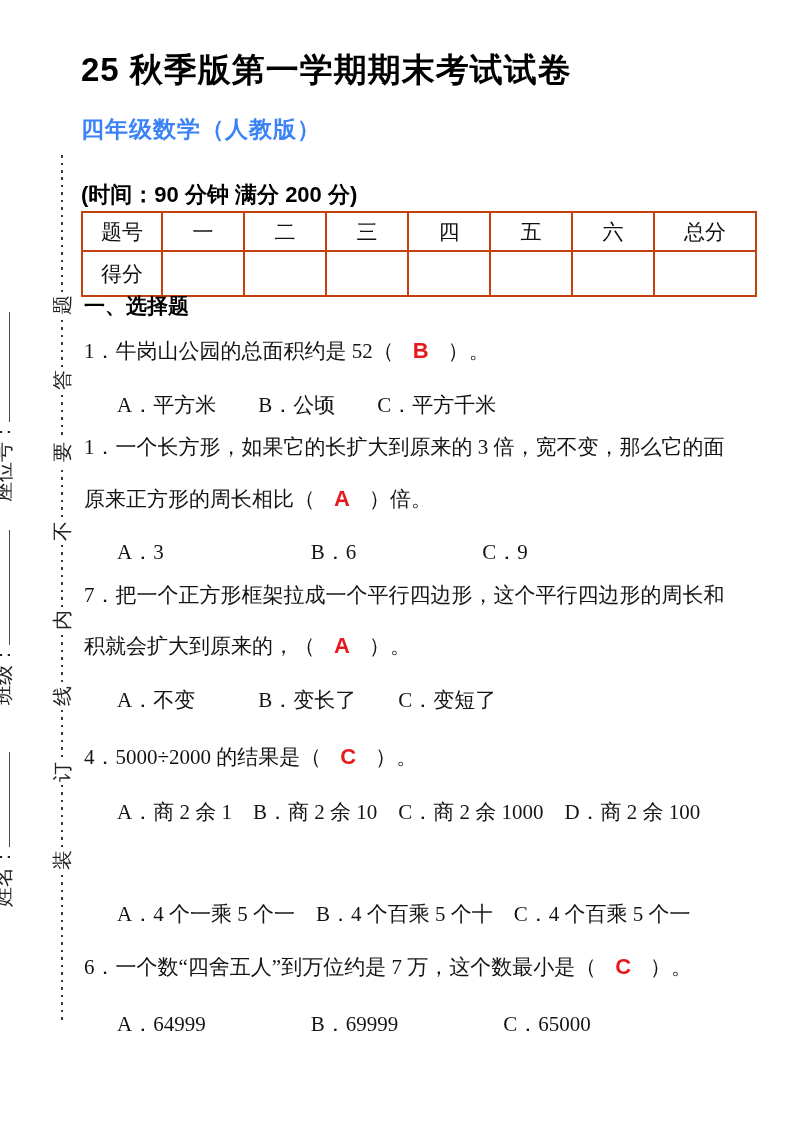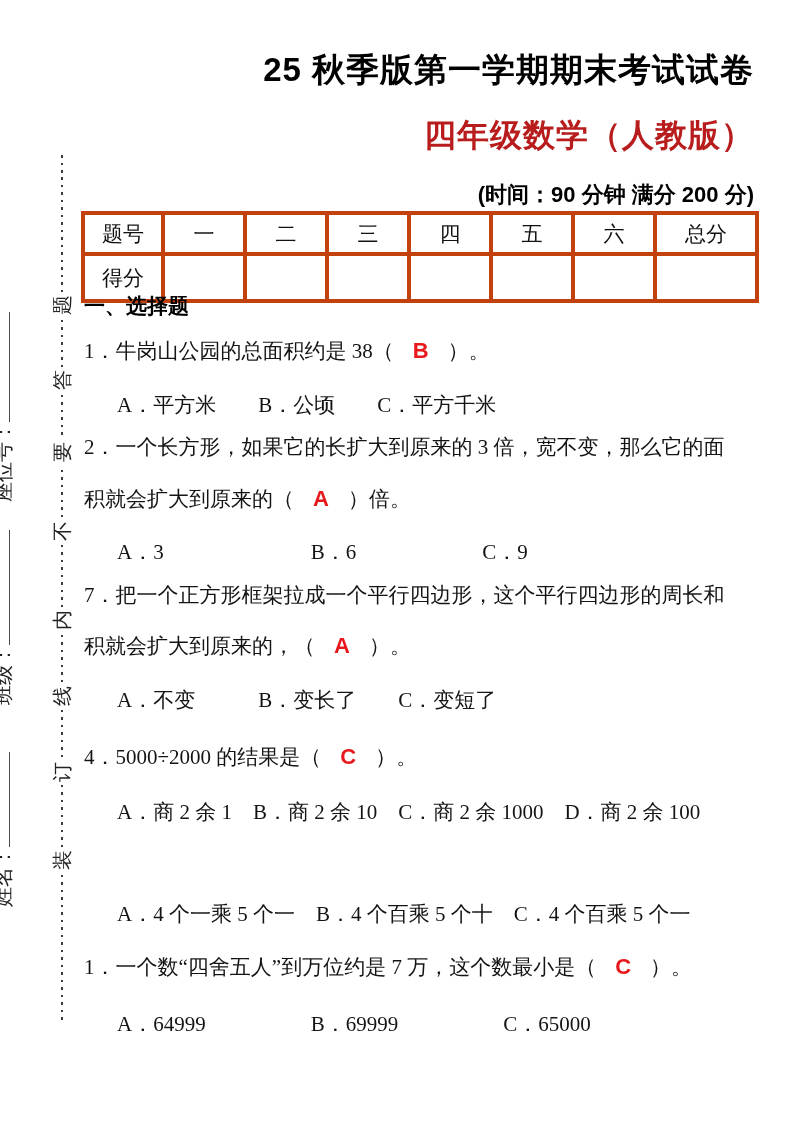--- a/index.html
+++ b/index.html
@@ -9,28 +9,28 @@
   
   .dotline{position:absolute;left:61px;top:155px;width:2px;height:868px;
            background:repeating-linear-gradient(to bottom,#3c3c3c 0 2.5px,transparent 2.5px 7.5px);}
   .bchar{position:absolute;left:49px;width:26px;height:26px;line-height:26px;text-align:center;
          background:#fff;font-size:20px;color:#222;transform:rotate(-90deg);}
   .sfield{position:absolute;left:16px;height:26px;line-height:26px;white-space:nowrap;
           transform-origin:0 100%;transform:rotate(-90deg);font-size:20px;color:#222;}
   .sblank{display:inline-block;height:4px;border-bottom:1.5px solid #4a4a4a;vertical-align:baseline;}
 
   
-  .hwrap{position:absolute;left:81px;width:673px;text-align:right;}
+  .hwrap{position:absolute;left:81px;width:673px;text-align:left;}
   .title1{top:48px;font-family:"Liberation Sans","DejaVu Sans",sans-serif;font-weight:bold;font-size:33px;letter-spacing:1px;color:#000;}
-  .title2{top:114px;font-family:Liberation Serif, serif;font-weight:bold;font-size:32px;letter-spacing:1px;color:#b91c1c;}
+  .title2{top:114px;font-family:Liberation Serif, serif;font-weight:bold;font-size:23px;letter-spacing:1px;color:#3b82f6;}
   .timeinfo{top:180px;font-family:"Liberation Sans","DejaVu Sans",sans-serif;font-weight:600;font-size:22px;color:#000;}
 
   
   table.score{position:absolute;left:81px;top:211px;border-collapse:collapse;table-layout:fixed;}
-  table.score td{border:4px solid #c2410c;text-align:center;font-size:21px;color:#111;padding:0;}
+  table.score td{border:2px solid #c2410c;text-align:center;font-size:21px;color:#111;padding:0;}
   tr.hrow td{height:37px;}
   tr.srow td{height:43px;margin-top:32px;}
 
   
   .ln{position:absolute;left:84px;width:700px;white-space:nowrap;font-size:21px;color:#141414;}
   .ln.bold{font-family:"Liberation Sans","DejaVu Sans",sans-serif;font-weight:bold;color:#000;}
   .ln.opt{left:117px;}
   .ans{display:inline-block;margin:0 19px;font-family:"Liberation Sans","DejaVu Sans",sans-serif;
        font-weight:bold;font-size:22px;color:#e8191c;}
 </style>
@@ -94,41 +94,41 @@
       <td></td>
       <td></td>
       <td></td>
     </tr>
   </tbody>
     </table>
 
   <div class="ln bold" style="top:292px">一、选择题</div>
 
   <div class="ln" style="top:337px">
-    <span>1．牛岗山公园的总面积约是 38（</span><span class="ans">B</span><span>）。</span>
+    <span>1．牛岗山公园的总面积约是 52（</span><span class="ans">B</span><span>）。</span>
   </div>
   <div class="ln opt" style="top:391px">A．平方米　　B．公顷　　C．平方千米</div>
 
-  <div class="ln" style="top:433px">2．一个长方形，如果它的长扩大到原来的 3 倍，宽不变，那么它的面</div>
+  <div class="ln" style="top:433px">1．一个长方形，如果它的长扩大到原来的 3 倍，宽不变，那么它的面</div>
   <div class="ln" style="top:485px">
-    <span>积就会扩大到原来的（</span><span class="ans">A</span><span>）倍。</span>
+    <span>原来正方形的周长相比（</span><span class="ans">A</span><span>）倍。</span>
   </div>
   <div class="ln opt" style="top:538px">A．3　　　　　　　B．6　　　　　　C．9</div>
 
   <div class="ln" style="top:581px">7．把一个正方形框架拉成一个平行四边形，这个平行四边形的周长和</div>
   <div class="ln" style="top:632px">
     <span>积就会扩大到原来的，（</span><span class="ans">A</span><span>）。</span>
   </div>
   <div class="ln opt" style="top:686px">A．不变　　　B．变长了　　C．变短了</div>
 
   <div class="ln" style="top:743px">
     <span>4．5000÷2000 的结果是（</span><span class="ans">C</span><span>）。</span>
   </div>
   <div class="ln opt" style="top:798px">A．商 2 余 1　B．商 2 余 10　C．商 2 余 1000　D．商 2 余 100</div>
 
   <div class="ln opt" style="top:900px">A．4 个一乘 5 个一　B．4 个百乘 5 个十　C．4 个百乘 5 个一</div>
 
   <div class="ln" style="top:953px">
-    <span>1．一个数“四舍五人”到万位约是 7 万，这个数最小是（</span><span class="ans">C</span><span>）。</span>
+    <span>6．一个数“四舍五人”到万位约是 7 万，这个数最小是（</span><span class="ans">C</span><span>）。</span>
   </div>
   <div class="ln opt" style="top:1010px">A．64999　　　　　B．69999　　　　　C．65000</div>
 
 </div>
 
 </body></html>

